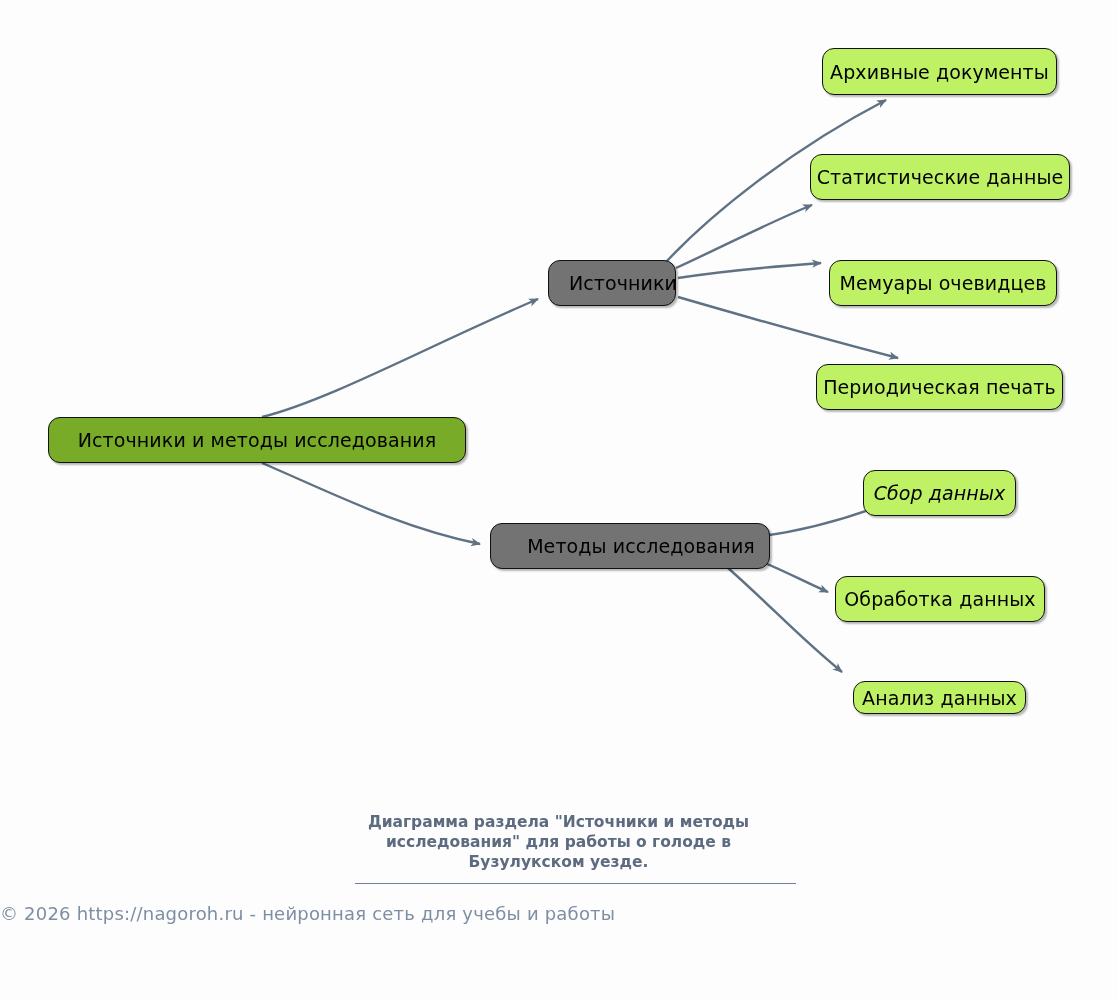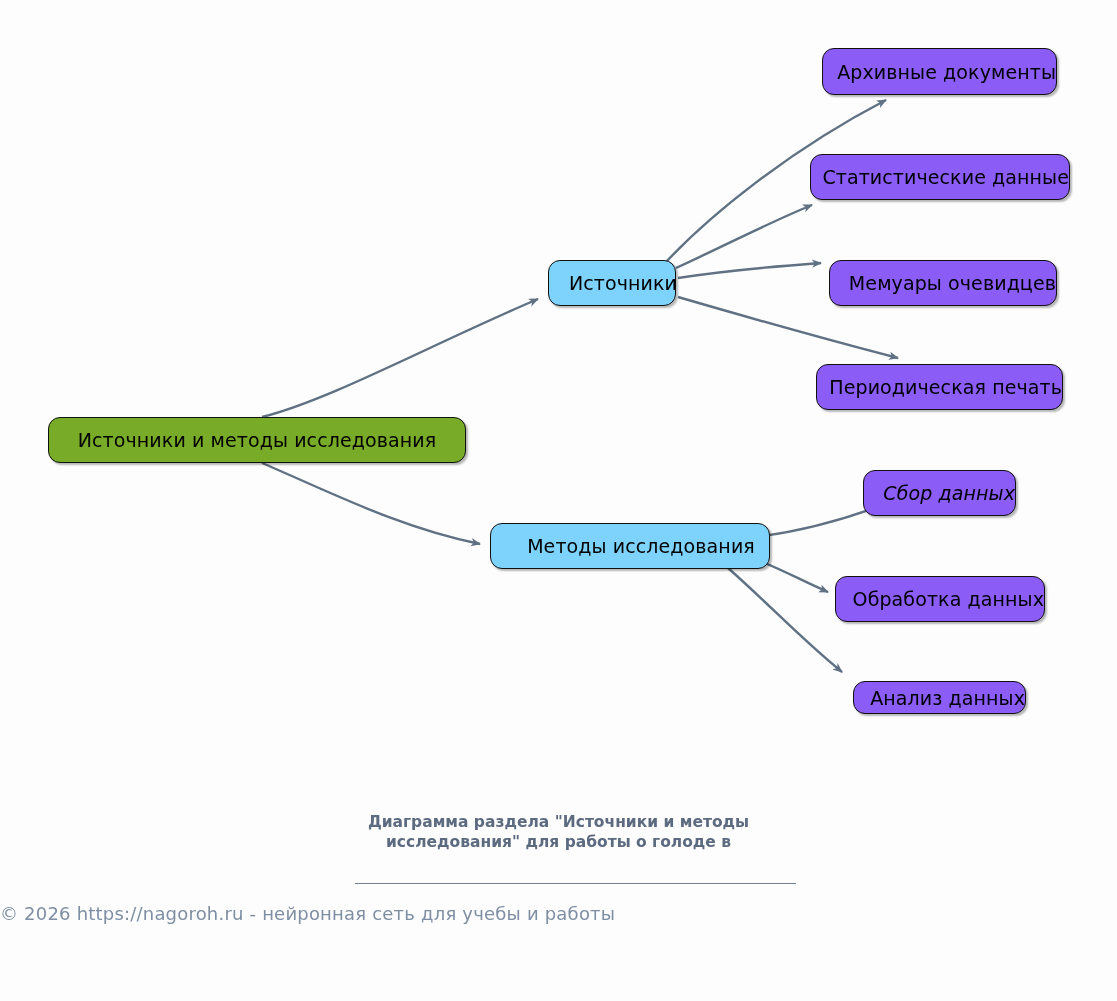--- a/index.html
+++ b/index.html
@@ -32,26 +32,25 @@
     font-size: 19px;
     color: #000000;
     white-space: nowrap;
     letter-spacing: 0.1px;
     box-shadow: 2px 2px 2px rgba(0,0,0,0.28);
   }
   .node.root {
     background: #78ac28;
   }
   .node.branch {
-    background: #7dd3fc;
+    background: #737373;
     padding-left: 22px;
   }
   .node.leaf {
-    background: #8b5cf6;
-    justify-content: flex-end;
+    background: #bef264;
   }
   .caption {
     position: absolute;
     left: 0;
     width: 1117px;
     top: 812px;
     text-align: center;
     font-size: 15.5px;
     font-weight: bold;
     line-height: 20px;
@@ -137,17 +136,18 @@
   <span>Обработка данных</span>
 </div>
 
 <div class="node leaf" style="left:853px; top:681px; width:173px; height:33px;">
   <span>Анализ данных</span>
 </div>
 
 <div class="caption">
   <span class="cap-line">Диаграмма раздела "Источники и методы</span>
   <span class="cap-line">исследования" для работы о голоде в</span>
+  <span class="cap-line">Бузулукском уезде.</span>
 </div>
 
 <div class="divider"></div>
 
 <div class="footer">© 2026 https://nagoroh.ru - нейронная сеть для учебы и работы</div>
 
 </body></html>

